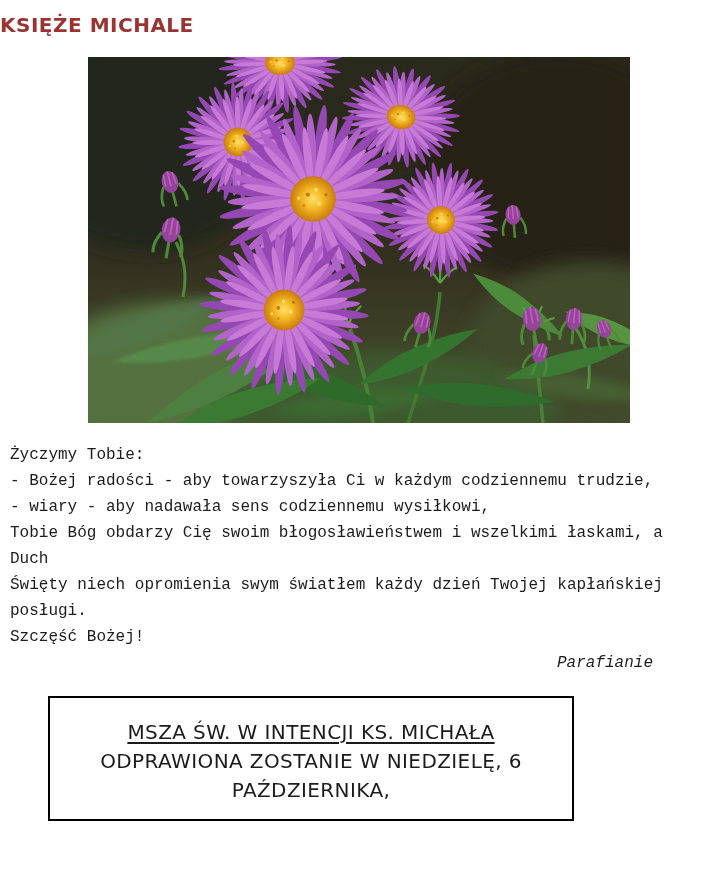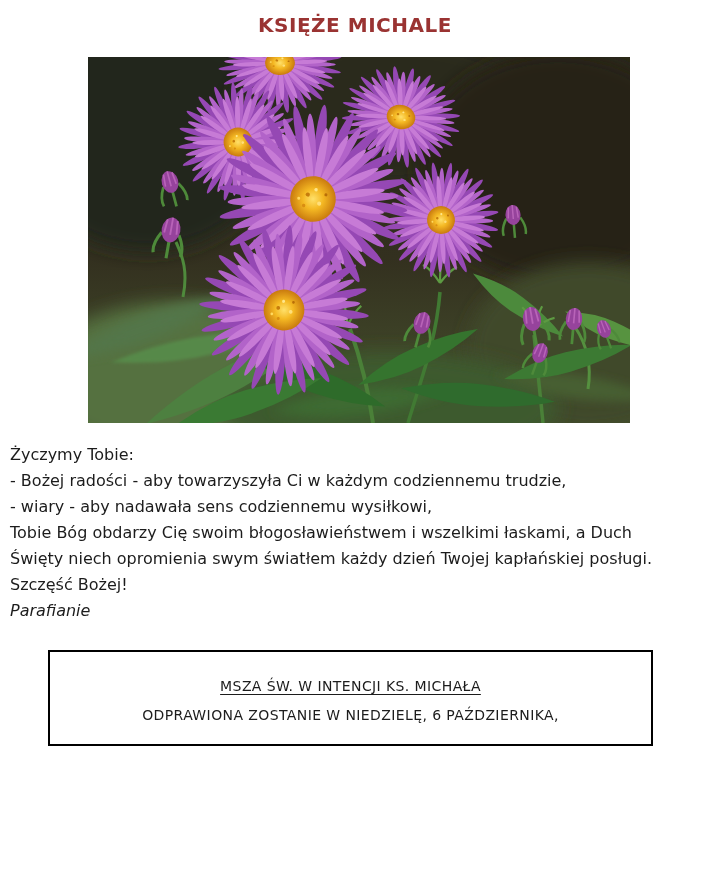--- a/index.html
+++ b/index.html
@@ -7,50 +7,50 @@
     width: 710px; height: 880px;
     position: relative;
     background: #ffffff;
     font-family: "DejaVu Sans", sans-serif;
     color: #1c1c1c;
     overflow: hidden;
   }
   .title {
     margin: 10px 0 0 0;
     height: 30px; line-height: 30px;
-    text-align: center;
     font-size: 20px;
     font-weight: bold;
     letter-spacing: 0.5px;
     color: #9a3332;
   }
   .photo {
     width: 542px; height: 366px;
     margin: 17px 0 0 88px;
   }
   .photo svg { display: block; width: 542px; height: 366px; }
   .wishes {
     margin: 19px 12px 0 10px;
     font-size: 16px;
     line-height: 26px;
+    font-family: Liberation Mono, monospace;
   }
   .wishes .line { white-space: pre-wrap; }
   .signature {
-    text-align: left;
+    text-align: right;
     padding-right: 45px;
     font-style: italic;
   }
   .notice {
     box-sizing: border-box;
-    width: 605px;
-    margin: 26px 0 0 48px;
+    width: 526px;
+    margin: 20px 0 0 48px;
     border: 2px solid #000000;
     padding: 20px 10px 14px 10px;
     text-align: center;
-    font-size: 14px;
+    font-size: 20px;
     line-height: 29px;
     letter-spacing: 0.4px;
   }
   .notice .underlined {
     text-decoration: underline;
     text-underline-offset: 3px;
   }
 </style>
 </head>
 <body>

